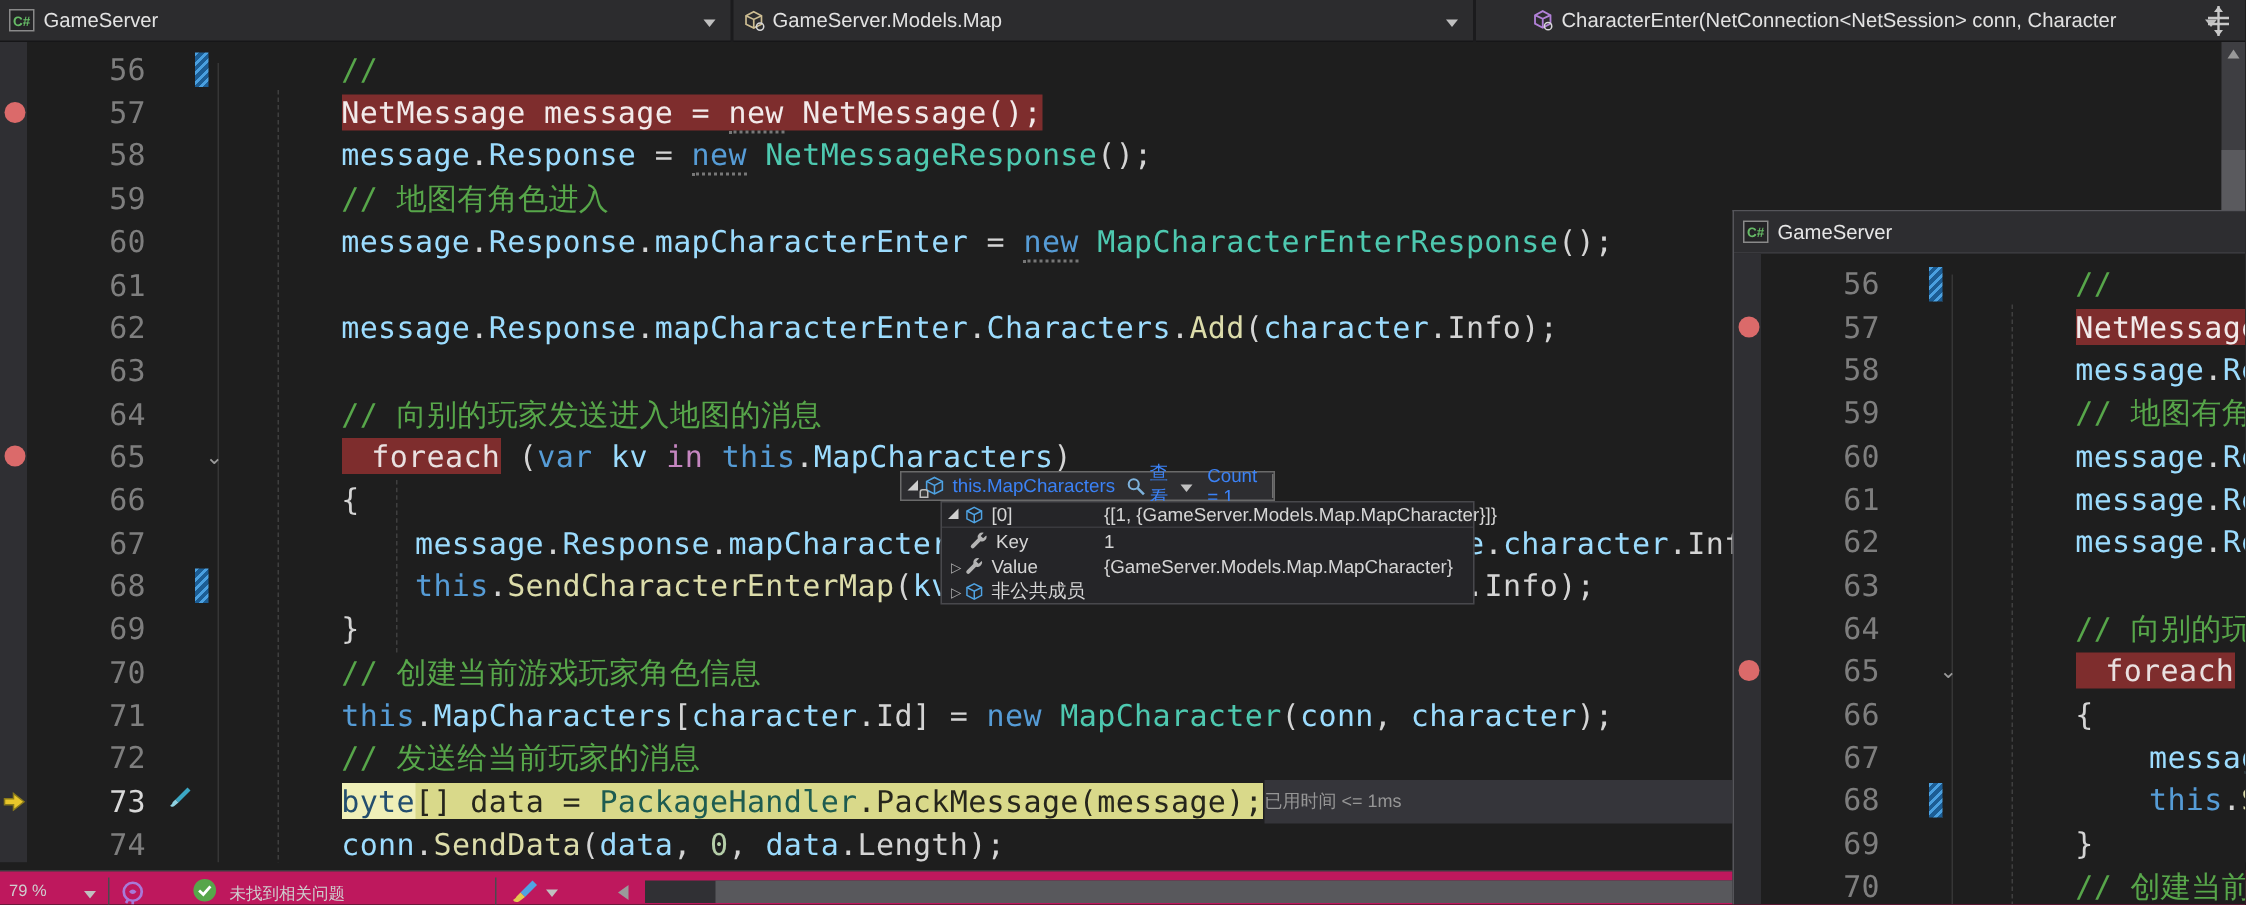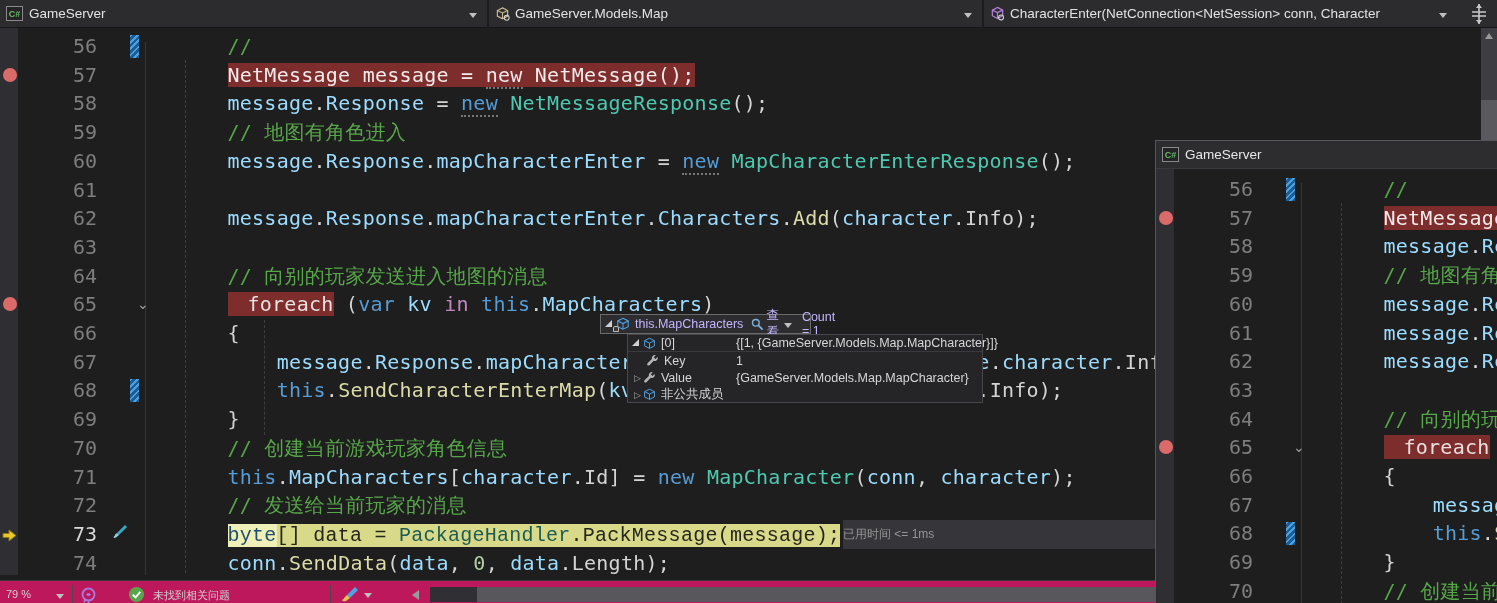--- a/index.html
+++ b/index.html
@@ -30,39 +30,39 @@
   .ln{position:absolute;left:18px;width:79px;text-align:right;font:20px "DejaVu Sans Mono",monospace;color:var(--lnum);line-height:28.7px;}
   .ln.cur{color:#d8d8d8;}
   .code{position:absolute;left:80px;top:0;font:20px "DejaVu Sans Mono",monospace;letter-spacing:.25px;line-height:28.7px;white-space:pre;color:var(--plain);}
   .tok.c{color:var(--comment);} .tok.k{color:var(--kw);} .tok.ctrl{color:var(--ctrl);margin-top:28px;}
   .tok.t{color:var(--type);} .tok.m{color:var(--method);} .tok.v{color:var(--var);}
   .tok.p{color:var(--plain);} .tok.n{color:var(--num);}
   .tok.nu{color:var(--kw);border-bottom:2px dotted #777;}
   .bgwrap.bp{background:var(--bpline);}
   .bgwrap.bp .tok{color:#f2eaea;}
   .bgwrap.bp .tok.nu{color:#f2eaea;}
-  .bgwrap.exec{background:var(--execbg);font-family:Liberation Mono, monospace;}
+  .bgwrap.exec{background:var(--execbg);}
   .bgwrap.exec .tok{color:#26261c;}
   .bgwrap.exec .tok.k{color:#234E6E;background:#EFEFB8;}
   .bgwrap.exec .tok.t{color:#1E5C50;}
   .tok.fhl{background:var(--bpline);color:#e9e0e0;padding-left:20px;}
   .chgbar{position:absolute;left:130px;top:3px;width:9px;height:23px;background:repeating-linear-gradient(135deg,#4aa0e0 0 2px,#1c5d94 2px 4.5px);}
   .bpdot{position:absolute;left:3px;top:7px;width:14px;height:14px;border-radius:50%;background:var(--bp);}
   .chev{position:absolute;left:137px;top:0;color:#9a9a9a;font-size:14px;line-height:28.7px;}
   .execarrow{position:absolute;left:2px;top:8px;}
   .linebrush{position:absolute;left:112px;top:4px;}
   .perftip{position:absolute;font-size:12px;color:#969696;background:#35353a;line-height:28.7px;}
 
   
   .vscroll{position:absolute;right:0;top:28px;width:16px;height:547px;background:#3e3e42;z-index:6;}
   .vscroll .up{position:absolute;top:5px;left:4px;width:0;height:0;border-left:4px solid transparent;border-right:4px solid transparent;border-bottom:6px solid #999;}
   .vthumb{position:absolute;left:0;top:72px;width:16px;height:200px;background:#5a5a5e;}
 
   
-  .datatip-title{position:absolute;left:600px;top:314px;width:211px;height:20px;background:#2d2d30;border:1px solid #6a6a6a;display:flex;align-items:center;z-index:50;font-size:12.5px;color:#c4b5fd;}
+  .datatip-title{position:absolute;left:600px;top:314px;width:250px;height:20px;background:#2d2d30;border:1px solid #6a6a6a;display:flex;align-items:center;z-index:50;font-size:12.5px;color:#3b82f6;}
   .datatip-body{position:absolute;left:627px;top:334px;width:356px;height:69px;background:#252528;border:1px solid #48484c;z-index:50;font-size:12.5px;color:#d6d6d6;}
   .dtrow{position:relative;height:17px;display:flex;align-items:center;}
   .dtrow .name{white-space:nowrap;}
   .dtrow .val{position:absolute;left:108px;white-space:nowrap;}
   .tri-exp{width:0;height:0;border-bottom:7px solid #cfcfcf;border-left:7px solid transparent;margin:0 4px 2px 4px;flex:0 0 auto;}
   .tri-col{color:#a8a8a8;font-size:9px;margin:0 2px 0 6px;flex:0 0 auto;}
   .icongap{margin-right:5px;flex:0 0 auto;display:inline-flex;position:relative;}
   .locklet{position:absolute;left:-3px;bottom:-1px;width:6px;height:6px;border:1px solid #bdbdbd;background:#3a3a3a;border-radius:2px 2px 0 0;}
   .vsep{width:1px;height:16px;background:#707070;margin-left:10px;}
 
@@ -99,21 +99,21 @@
         <svg width="15" height="15" viewBox="0 0 16 16">
             <path d="M8 2 L13.5 4.8 V10.8 L8 13.6 L2.5 10.8 V4.8 Z" fill="none" stroke="#cdbd92" stroke-width="1.2"></path>
             <path d="M2.5 4.8 L8 7.4 L13.5 4.8 M8 7.4 V13.6" fill="none" stroke="#cdbd92" stroke-width="1.2"></path>
             <circle cx="12.5" cy="12.5" r="2.6" fill="none" stroke="#d8d8d8" stroke-width="1.1"></circle>
           </svg>
       </span>
       <span class="lbl">GameServer.Models.Map</span>
       <span class="ddarrow"></span>
     </div>
     <div class="nav-sep"></div>
-    <div class="nav-sec" style="width:473px;padding-right:22px;">
+    <div class="nav-sec" style="width:473px;padding-right:22px;margin-left:31px;">
       <span class="icongap">
         <svg width="15" height="15" viewBox="0 0 16 16">
             <path d="M8 1.5 L13.5 4.4 V10.4 L8 13.3 L2.5 10.4 V4.4 Z" fill="#2c2c2e" stroke="#B180D7" stroke-width="1.3"></path>
             <path d="M2.5 4.4 L8 7 L13.5 4.4 M8 7 V13.3" fill="none" stroke="#B180D7" stroke-width="1.3"></path>
             <circle cx="11.8" cy="12.2" r="2.6" fill="none" stroke="#d8d8d8" stroke-width="1.1"></circle>
           </svg>
       </span>
       <span class="lbl">CharacterEnter(NetConnection&lt;NetSession&gt; conn, Character</span>
       <span class="ddarrow"></span>
     </div>

